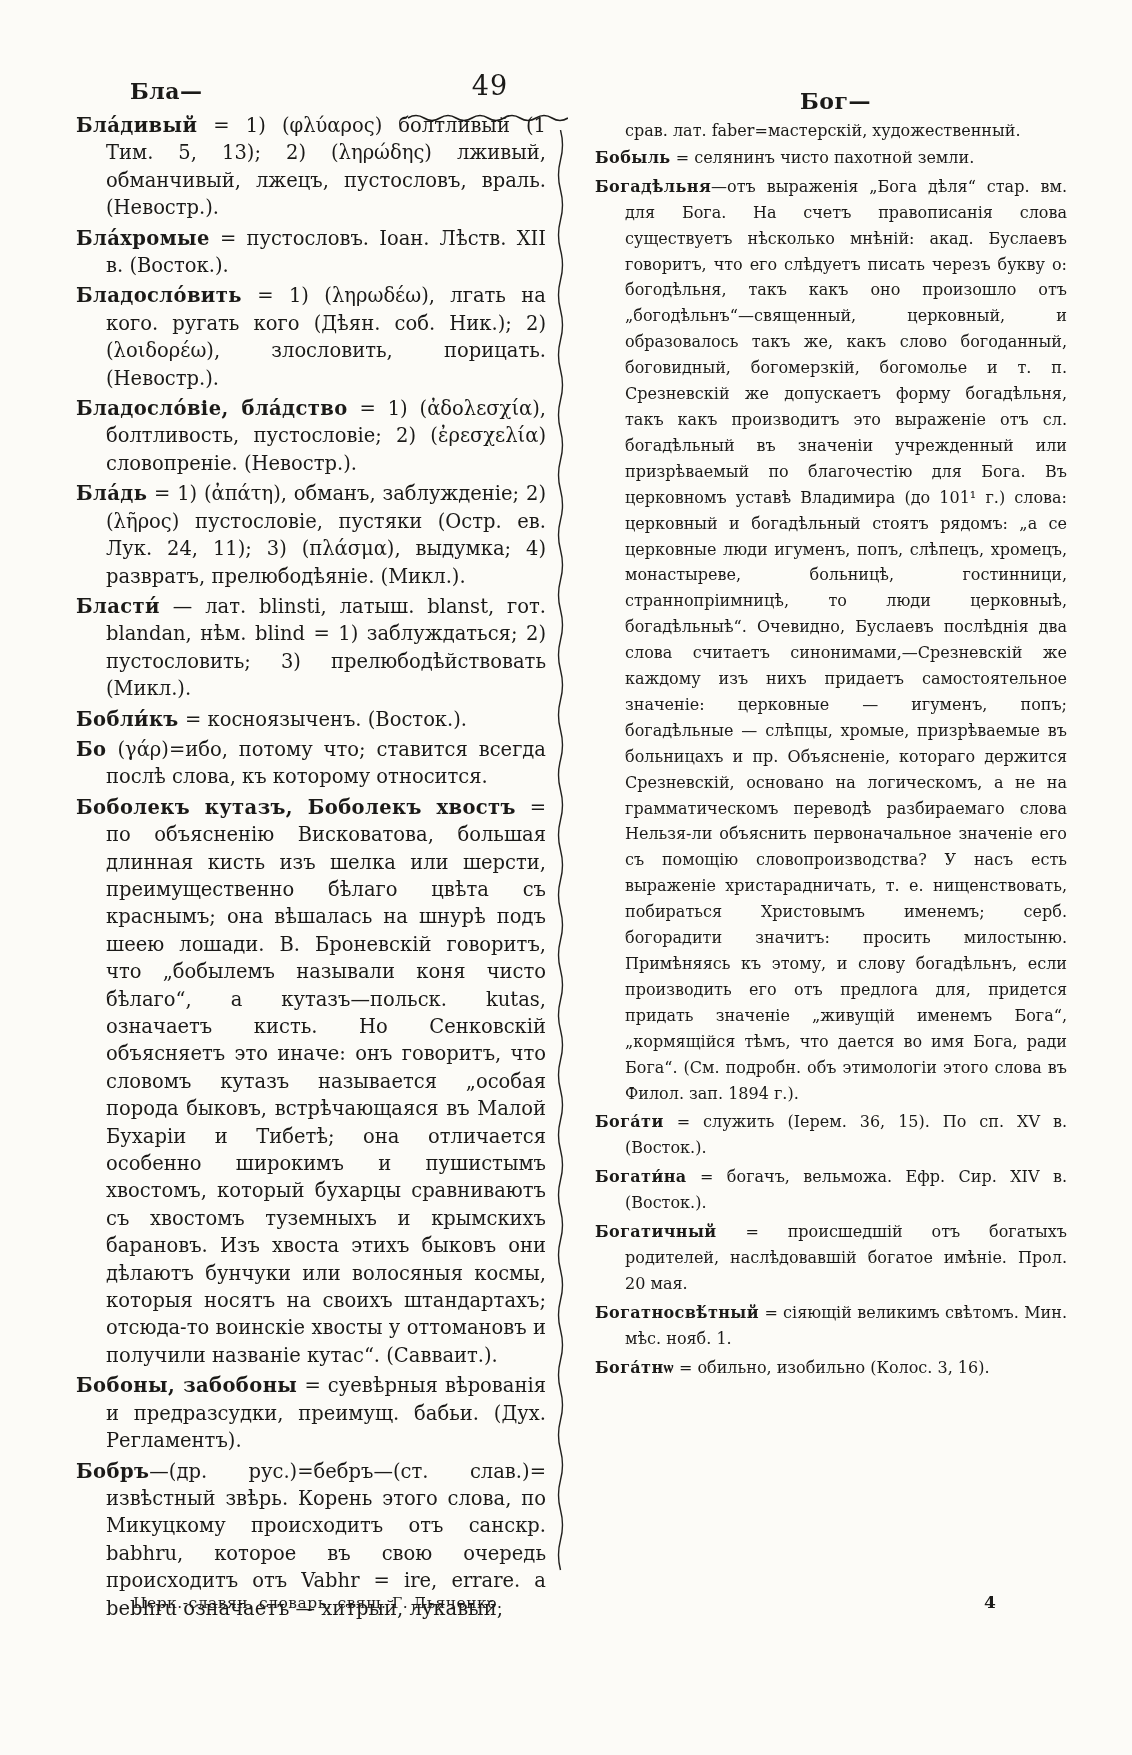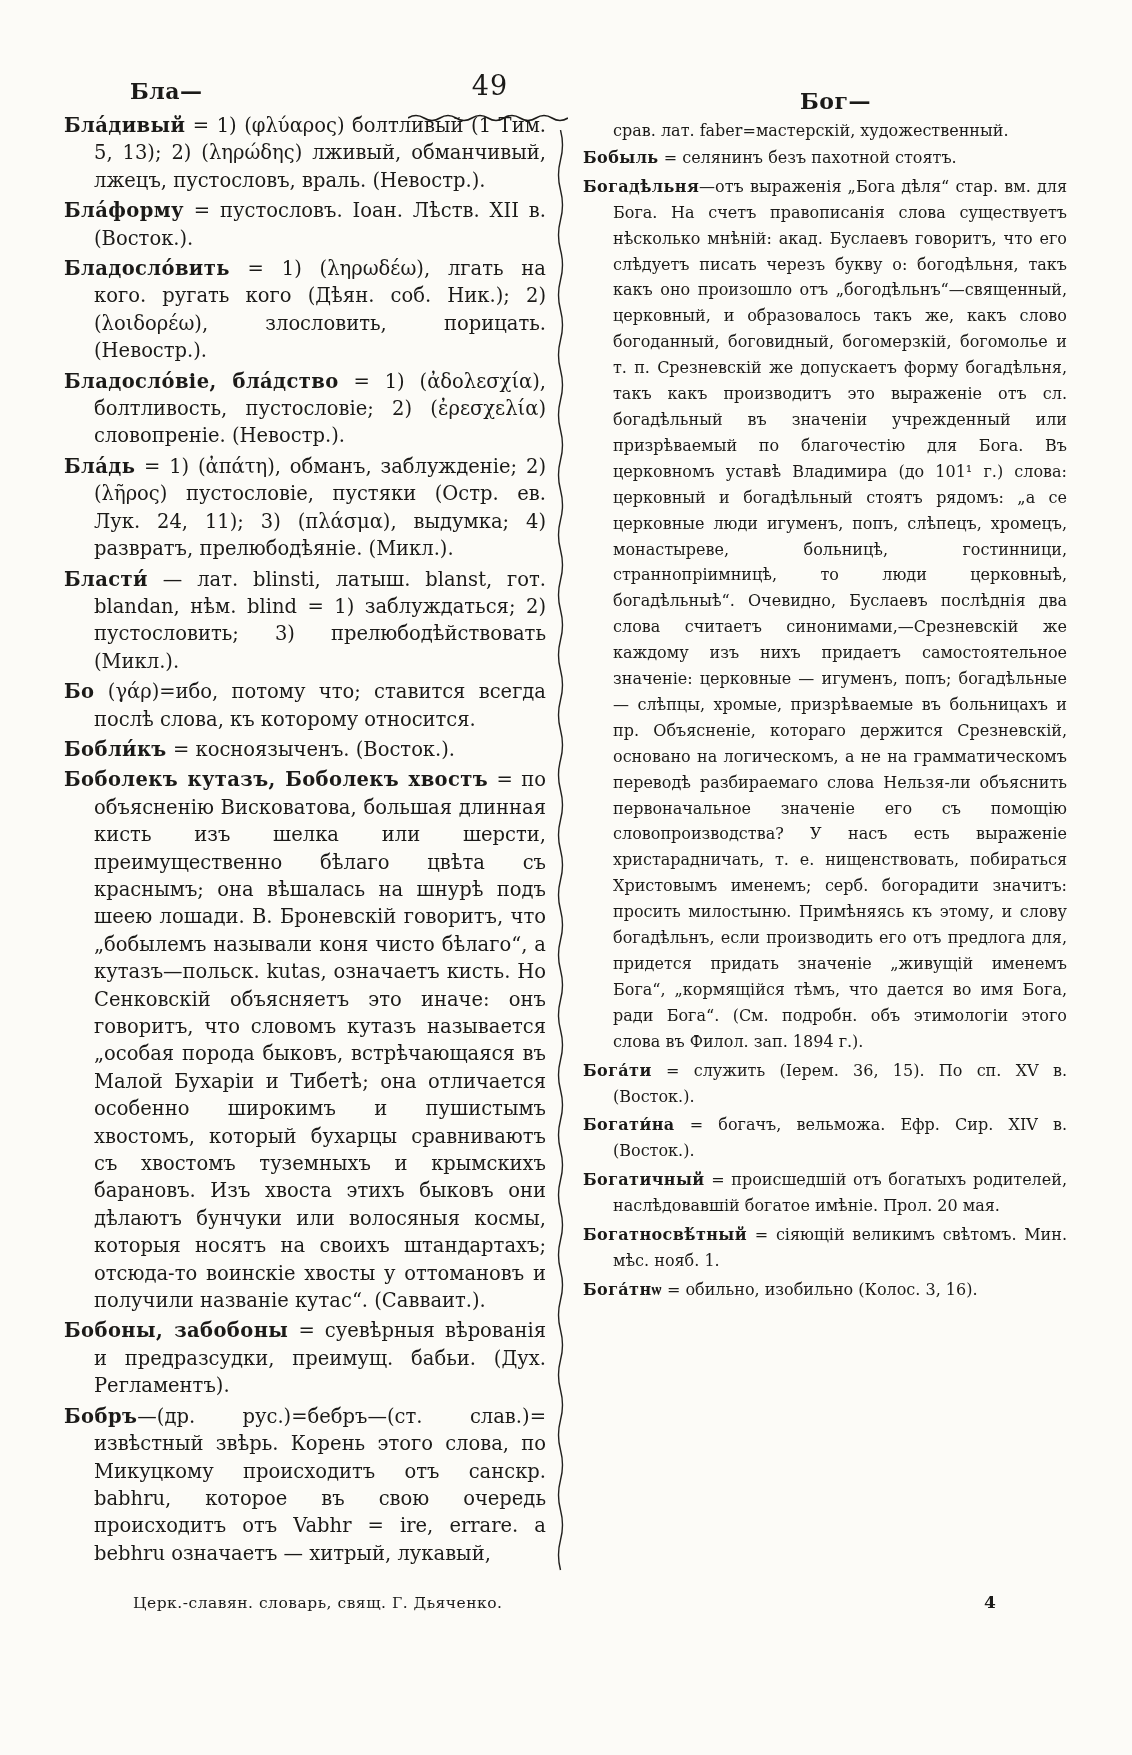--- a/index.html
+++ b/index.html
@@ -14,21 +14,21 @@
     font-size:27px;font-weight:normal;letter-spacing:1px;
   }
   .rule{position:absolute;top:112px;left:408px;}
   .col-header{position:absolute;font-size:22px;font-weight:bold;letter-spacing:0.5px;}
   .left-h{top:78px;left:130px;}
   .right-h{top:88px;left:800px;}
   .separator{position:absolute;top:130px;left:556px;}
   .col{position:absolute;text-align:justify;}
   .col.left{top:112px;left:64px;width:482px;font-size:19.5px;line-height:27.4px;}
   .col.right{top:118px;left:583px;width:484px;font-size:16px;line-height:25.9px;}
-  .entry{margin:0 0 3px 0;padding-left:30px;text-indent:-30px;}
+  .entry{margin:0 0 3px 12px;padding-left:30px;text-indent:-30px;}
   .entry.cont{text-indent:0;margin-bottom:1px;}
   .hw{font-weight:bold;letter-spacing:0.4px;}
   .footer-imprint{position:absolute;top:1594px;left:133px;font-size:15.5px;letter-spacing:0.5px;}
   .footer-signature{position:absolute;top:1592px;left:984px;font-size:17px;font-weight:bold;}
 </style>
 </head>
 <body>
 
 <div class="page">
 
@@ -40,35 +40,35 @@
 
   <div class="col-header left-h">Бла—</div>
   <div class="col-header right-h">Бог—</div>
 
   <svg class="separator" width="10" height="1470" viewBox="0 0 10 1470">
     <path d="M4.5 0 q4 15 0 30 t0 30 t0 30 t0 30 t0 30 t0 30 t0 30 t0 30 t0 30 t0 30 t0 30 t0 30 t0 30 t0 30 t0 30 t0 30 t0 30 t0 30 t0 30 t0 30 t0 30 t0 30 t0 30 t0 30 t0 30 t0 30 t0 30 t0 30 t0 30 t0 30 t0 30 t0 30 t0 30 t0 30 t0 30 t0 30 t0 30 t0 30 t0 30 t0 30 t0 30 t0 30 t0 30 t0 30 t0 30 t0 30 t0 30 t0 30" fill="none" stroke="#22211f" stroke-width="1.4"></path>
   </svg>
 
   <div class="col left">
     <p class="entry"><b class="hw">Бла́дивый</b><span> = 1) (φλύαρος) болтливый (1 Тим. 5, 13); 2) (ληρώδης) лживый, обманчивый, лжецъ, пустословъ, враль. (Невостр.).</span></p>
-    <p class="entry"><b class="hw">Бла́форму</b><span> = пустословъ. Іоан. Лѣств. XII в. (Восток.).</span></p>
+    <p class="entry"><b class="hw">Бла́хромые</b><span> = пустословъ. Іоан. Лѣств. XII в. (Восток.).</span></p>
     <p class="entry"><b class="hw">Бладосло́вить</b><span> = 1) (ληρωδέω), лгать на кого. ругать кого (Дѣян. соб. Ник.); 2) (λοιδορέω), злословить, порицать. (Невостр.).</span></p>
     <p class="entry"><b class="hw">Бладосло́віе, бла́дство</b><span> = 1) (ἀδολεσχία), болтливость, пустословіе; 2) (ἐρεσχελία) словопреніе. (Невостр.).</span></p>
     <p class="entry"><b class="hw">Бла́дь</b><span> = 1) (ἀπάτη), обманъ, заблужденіе; 2) (λῆρος) пустословіе, пустяки (Остр. ев. Лук. 24, 11); 3) (πλάσμα), выдумка; 4) развратъ, прелюбодѣяніе. (Микл.).</span></p>
     <p class="entry"><b class="hw">Бласти́</b><span> — лат. blinsti, латыш. blanst, гот. blandan, нѣм. blind = 1) заблуждаться; 2) пустословить; 3) прелюбодѣйствовать (Микл.).</span></p>
+    <p class="entry"><b class="hw">Бобли́къ</b><span> = косноязыченъ. (Восток.).</span></p>
     <p class="entry"><b class="hw">Бо</b><span> (γάρ)=ибо, потому что; ставится всегда послѣ слова, къ которому относится.</span></p>
-    <p class="entry"><b class="hw">Бобли́къ</b><span> = косноязыченъ. (Восток.).</span></p>
     <p class="entry"><b class="hw">Боболекъ кутазъ, Боболекъ хвостъ</b><span> = по объясненію Висковатова, большая длинная кисть изъ шелка или шерсти, преимущественно бѣлаго цвѣта съ краснымъ; она вѣшалась на шнурѣ подъ шеею лошади. В. Броневскій говоритъ, что „бобылемъ называли коня чисто бѣлаго“, а кутазъ—польск. kutas, означаетъ кисть. Но Сенковскій объясняетъ это иначе: онъ говоритъ, что словомъ кутазъ называется „особая порода быковъ, встрѣчающаяся въ Малой Бухаріи и Тибетѣ; она отличается особенно широкимъ и пушистымъ хвостомъ, который бухарцы сравниваютъ съ хвостомъ туземныхъ и крымскихъ барановъ. Изъ хвоста этихъ быковъ они дѣлаютъ бунчуки или волосяныя космы, которыя носятъ на своихъ штандартахъ; отсюда-то воинскіе хвосты у оттомановъ и получили названіе кутас“. (Савваит.).</span></p>
     <p class="entry"><b class="hw">Бобоны, забобоны</b><span> = суевѣрныя вѣрованія и предразсудки, преимущ. бабьи. (Дух. Регламентъ).</span></p>
     <p class="entry"><b class="hw">Бобръ</b><span>—(др. рус.)=бебръ—(ст. слав.)= извѣстный звѣрь. Корень этого слова, по Микуцкому происходитъ отъ санскр. babhru, которое въ свою очередь происходитъ отъ Vabhr = ire, errare. а bebhru означаетъ — хитрый, лукавый,</span></p>
   </div>
 
   <div class="col right">
     <p class="entry cont"><span>срав. лат. faber=мастерскій, художественный.</span></p>
-    <p class="entry"><b class="hw">Бобыль</b><span> = селянинъ безъ пахотной стоятъ.</span></p>
+    <p class="entry"><b class="hw">Бобыль</b><span> = селянинъ чисто пахотной земли.</span></p>
     <p class="entry"><b class="hw">Богадѣльня</b><span>—отъ выраженія „Бога дѣля“ стар. вм. для Бога. На счетъ правописанія слова существуетъ нѣсколько мнѣній: акад. Буслаевъ говоритъ, что его слѣдуетъ писать черезъ букву о: богодѣльня, такъ какъ оно произошло отъ „богодѣльнъ“—священный, церковный, и образовалось такъ же, какъ слово богоданный, боговидный, богомерзкій, богомолье и т. п. Срезневскій же допускаетъ форму богадѣльня, такъ какъ производитъ это выраженіе отъ сл. богадѣльный въ значеніи учрежденный или призрѣваемый по благочестію для Бога. Въ церковномъ уставѣ Владимира (до 101¹ г.) слова: церковный и богадѣльный стоятъ рядомъ: „а се церковные люди игуменъ, попъ, слѣпецъ, хромецъ, монастыреве, больницѣ, гостинници, страннопріимницѣ, то люди церковныѣ, богадѣльныѣ“. Очевидно, Буслаевъ послѣднія два слова считаетъ синонимами,—Срезневскій же каждому изъ нихъ придаетъ самостоятельное значеніе: церковные — игуменъ, попъ; богадѣльные — слѣпцы, хромые, призрѣваемые въ больницахъ и пр. Объясненіе, котораго держится Срезневскій, основано на логическомъ, а не на грамматическомъ переводѣ разбираемаго слова Нельзя-ли объяснить первоначальное значеніе его съ помощію словопроизводства? У насъ есть выраженіе христарадничать, т. е. нищенствовать, побираться Христовымъ именемъ; серб. богорадити значитъ: просить милостыню. Примѣняясь къ этому, и слову богадѣльнъ, если производить его отъ предлога для, придется придать значеніе „живущій именемъ Бога“, „кормящійся тѣмъ, что дается во имя Бога, ради Бога“. (См. подробн. объ этимологіи этого слова въ Филол. зап. 1894 г.).</span></p>
     <p class="entry"><b class="hw">Бога́ти</b><span> = служить (Іерем. 36, 15). По сп. XV в. (Восток.).</span></p>
     <p class="entry"><b class="hw">Богати́на</b><span> = богачъ, вельможа. Ефр. Сир. XIV в. (Восток.).</span></p>
     <p class="entry"><b class="hw">Богатичный</b><span> = происшедшій отъ богатыхъ родителей, наслѣдовавшій богатое имѣніе. Прол. 20 мая.</span></p>
     <p class="entry"><b class="hw">Богатносвѣ́тный</b><span> = сіяющій великимъ свѣтомъ. Мин. мѣс. нояб. 1.</span></p>
     <p class="entry"><b class="hw">Бога́тнѡ</b><span> = обильно, изобильно (Колос. 3, 16).</span></p>
   </div>
 
   <div class="footer-imprint">Церк.-славян. словарь, свящ. Г. Дьяченко.</div>
   <div class="footer-signature">4</div>

